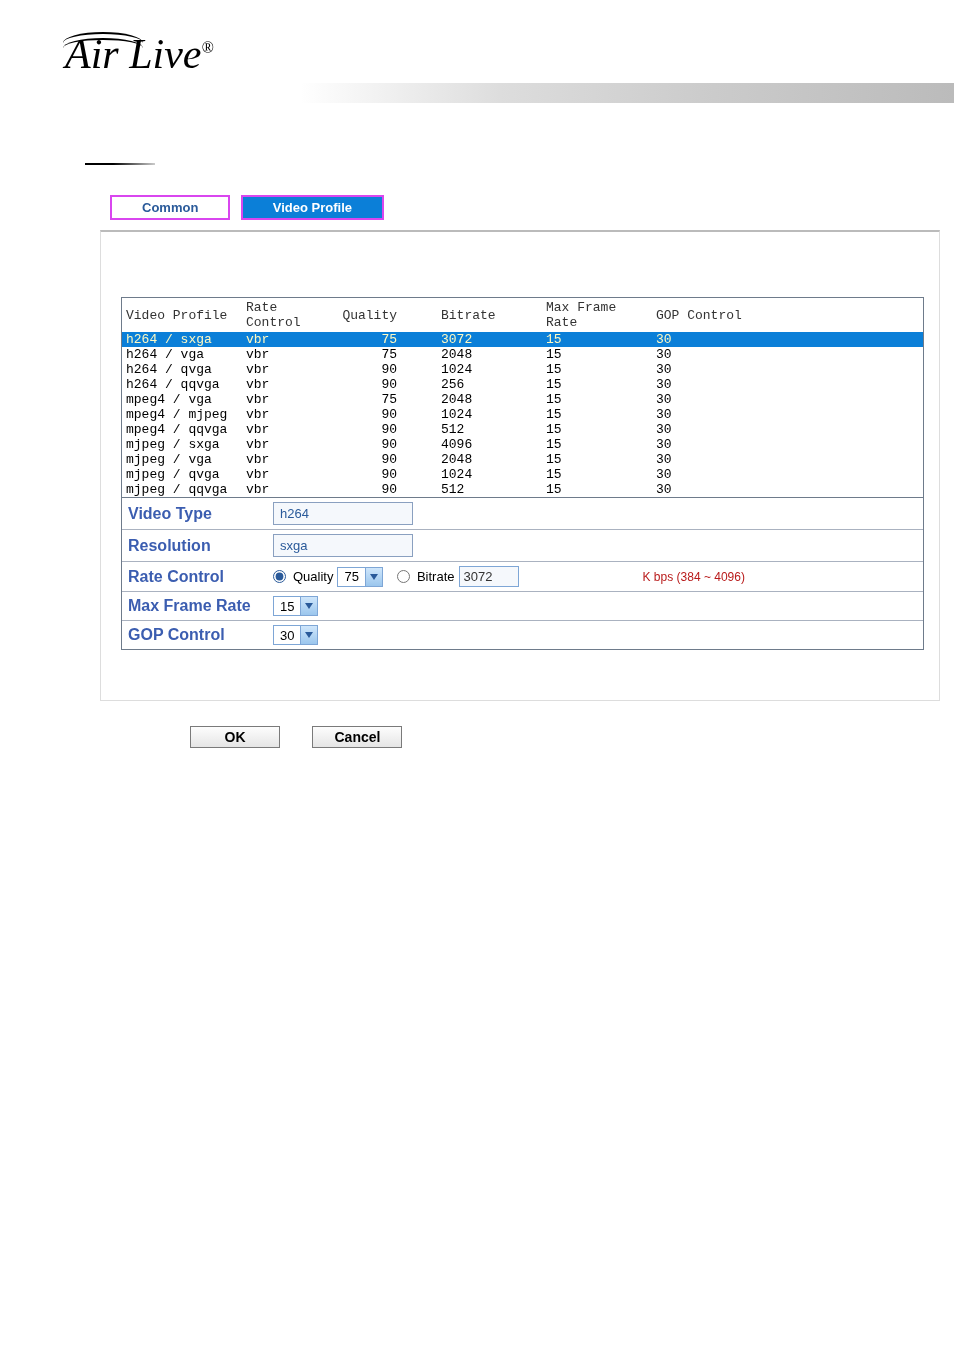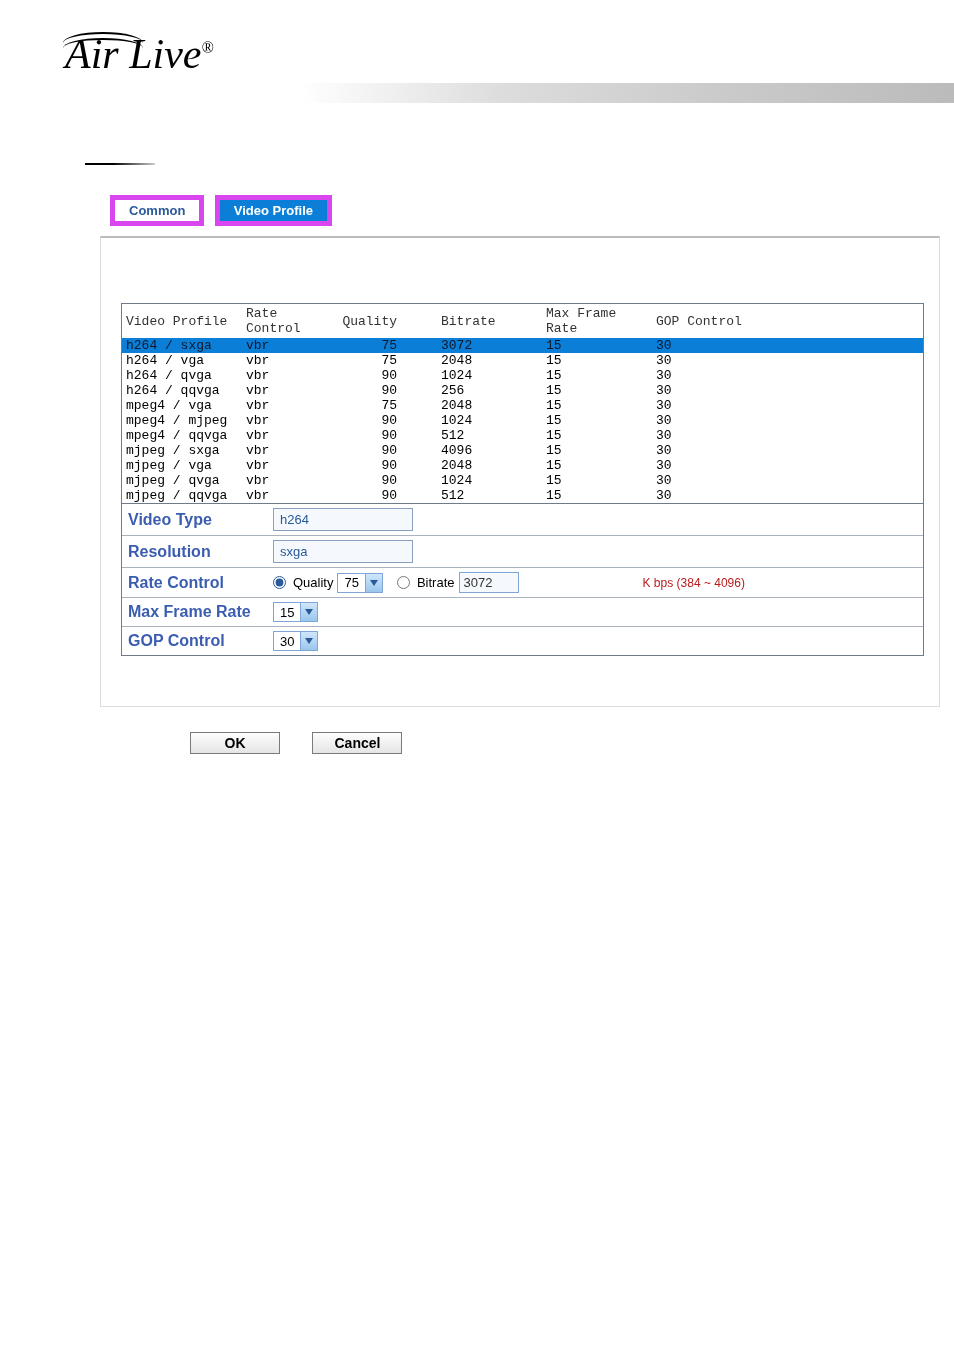--- a/index.html
+++ b/index.html
@@ -55,22 +55,22 @@
       height: 2px;
       background: linear-gradient(90deg, #000 40%, #ccc 100%);
       border: none;
     }
     .tabs {
       margin-left: 110px;
       margin-bottom: 10px;
     }
     .tab {
       display: inline-block;
-      border: 5px solid #d946ef;
-      padding: 3px 14px;
+      border: 2px solid #d946ef;
+      padding: 3px 30px;
       font-size: 13px;
       font-weight: bold;
       cursor: pointer;
     }
     .tab-inactive {
       color: #2a5a9a;
       background: #fff;
     }
     .tab-active {
       background: #0b7fd8;
@@ -106,21 +106,21 @@
     table.profile-table th:nth-child(2) { width: 95px; }
     table.profile-table th:nth-child(3) { width: 100px; text-align: right; padding-right: 40px;}
     table.profile-table th:nth-child(4) { width: 105px; }
     table.profile-table th:nth-child(5) { width: 110px; }
     table.profile-table td {
       padding: 0px 4px;
       cursor: pointer;
     }
     table.profile-table tr.selected td {
       background: #0b7fd8;
-      color: #0f172a;
+      color: #fef9c3;
     }
     .form-area {
       border: 1px solid #6e7b8b;
       border-top: none;
     }
     .form-row {
       display: flex;
       align-items: center;
       border-top: 1px solid #aab2c0;
       padding: 4px 6px;

